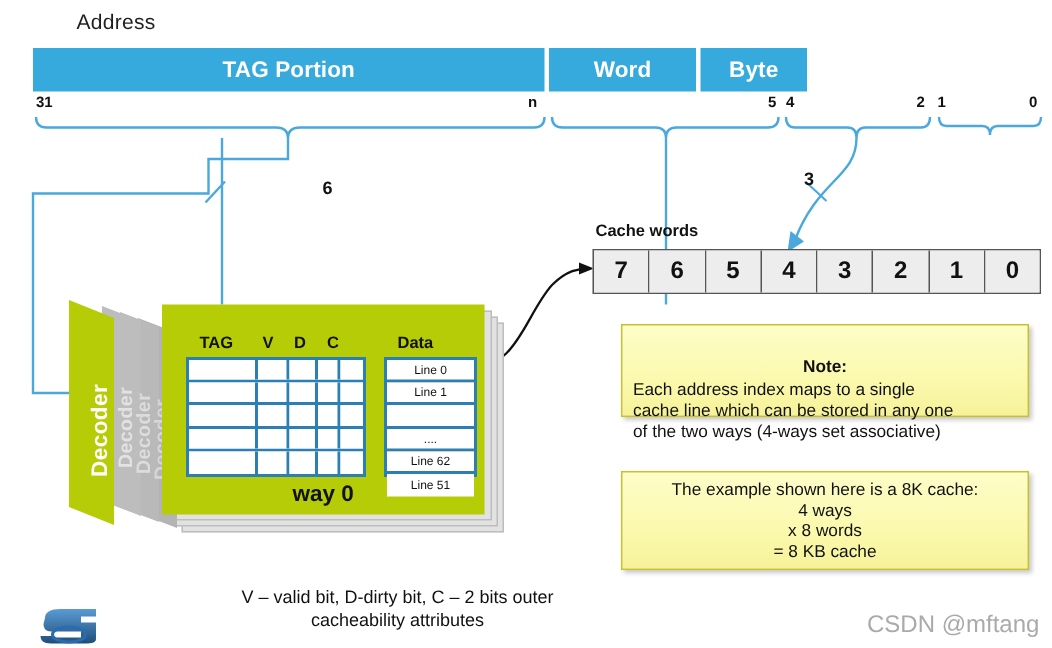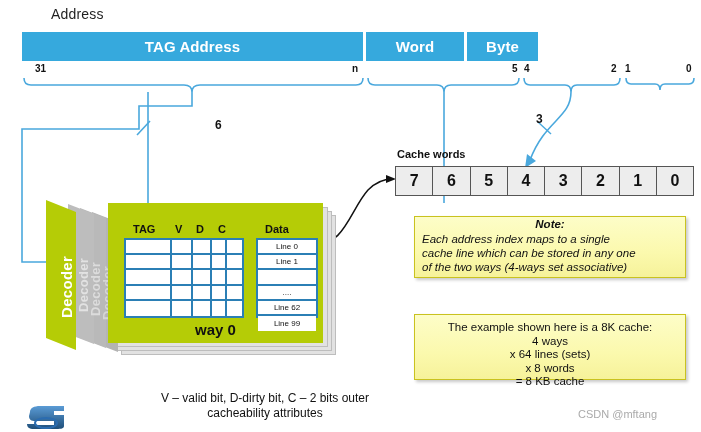--- a/index.html
+++ b/index.html
@@ -43,21 +43,21 @@
     background:#ededed;box-sizing:border-box;
   }
   .cl-cell:last-child{border-right:none;}
 
   
   .note-box{
     background:linear-gradient(180deg,#fdfdc8 0%,#fbf9ad 60%,#f6f29a 100%);
     border:1px solid #c9c21f;box-shadow:2px 2px 3px rgba(0,0,0,.22);
     font-size:11.5px;color:#111;line-height:14px;box-sizing:border-box;
   }
-  #note-1{left:414px;top:216px;width:272px;height:62px;padding:0 7px 4px;font-style:italic;}
+  #note-1{left:414px;top:216px;width:272px;height:62px;padding:21px 7px 4px;}
   #note-1 .nt-title{font-weight:bold;text-align:center;display:block;margin-bottom:1px;}
   #note-2{left:414px;top:314px;width:272px;height:66px;padding:6px 7px;text-align:center;}
   #note-2 div{line-height:13.5px;}
 
   
   .way-shadow{background:#e2e2e2;border:1px solid #bdbdbd;box-sizing:border-box;}
   #way3{left:121px;top:215px;width:215px;height:140px;}
   #way2{left:117px;top:211px;width:215px;height:140px;}
   #way1{left:113px;top:207px;width:215px;height:140px;}
   #way-front{
@@ -95,39 +95,39 @@
     position:absolute;color:#fff;font-size:15px;font-weight:bold;
     transform:rotate(-90deg);transform-origin:left top;white-space:nowrap;
     letter-spacing:.3px;
   }
 
   
   #caption{left:110px;top:391px;width:310px;text-align:center;font-size:12px;
     color:#111;line-height:15px;}
 
   
-  #watermark{left:578px;top:408px;font-size:11px;color:#aaa;text-align:center;}
+  #watermark{left:578px;top:408px;font-size:16px;color:#aaa;text-align:center;}
 
   
   #st-logo{left:24px;top:404px;width:46px;height:26px;}
 </style>
 </head>
 <body>
 
 <div class="stage">
 
   <div class="abs" id="address-label">Address</div>
 
   <div class="abs" id="address-bar">
-    <div class="addr-seg seg-tag">TAG Address</div>
+    <div class="addr-seg seg-tag">TAG Portion</div>
     <div class="addr-seg seg-word">Word</div>
     <div class="addr-seg seg-byte">Byte</div>
   </div>
 
-  <div class="abs bitnum" style="left:24px;margin-left:11px;">31</div>
+  <div class="abs bitnum" style="left:24px;">31</div>
   <div class="abs bitnum" style="left:352px;">n</div>
   <div class="abs bitnum" style="left:512px;">5</div>
   <div class="abs bitnum" style="left:524px;">4</div>
   <div class="abs bitnum" style="left:611px;">2</div>
   <div class="abs bitnum" style="left:625px;">1</div>
   <div class="abs bitnum" style="left:686px;">0</div>
 
   <svg class="abs" id="wiring" viewBox="0 0 701 432">
     <g fill="none" stroke="#4aa8dd" stroke-width="1.6">
 
@@ -191,21 +191,20 @@
   <div class="abs note-box" id="note-1">
     <span class="nt-title">Note:</span>
     <div>Each address index maps to a single</div>
     <div>cache line which can be stored in any one</div>
     <div>of the two  ways (4-ways set associative)</div>
   </div>
 
   <div class="abs note-box" id="note-2">
     <div>The example shown here is a 8K cache:</div>
     <div>4 ways</div>
-    <div>x 64 lines (sets)</div>
     <div>x 8 words</div>
     <div>= 8 KB cache</div>
   </div>
 
   <div class="abs way-shadow" id="way3"></div>
   <div class="abs way-shadow" id="way2"></div>
   <div class="abs way-shadow" id="way1"></div>
 
   <svg class="abs decoder" style="left:84px;top:212px;" width="34" height="140">
     <polygon points="8,0 34,10 34,140 8,130" fill="#b4b4b4"></polygon>
@@ -270,21 +269,21 @@
         <div class="tg-cell tg-c2"></div>
       </div>
     </div>
 
     <div id="data-grid">
       <div class="dg-row">Line 0</div>
       <div class="dg-row">Line 1</div>
       <div class="dg-row"></div>
       <div class="dg-row">....</div>
       <div class="dg-row">Line 62</div>
-      <div class="dg-row">Line 99</div>
+      <div class="dg-row">Line 51</div>
     </div>
 
     <div id="way-label">way 0</div>
   </div>
 
   <div class="abs" id="caption">
     <div>V – valid bit, D-dirty bit, C – 2 bits outer</div>
     <div>cacheability attributes</div>
   </div>
 

